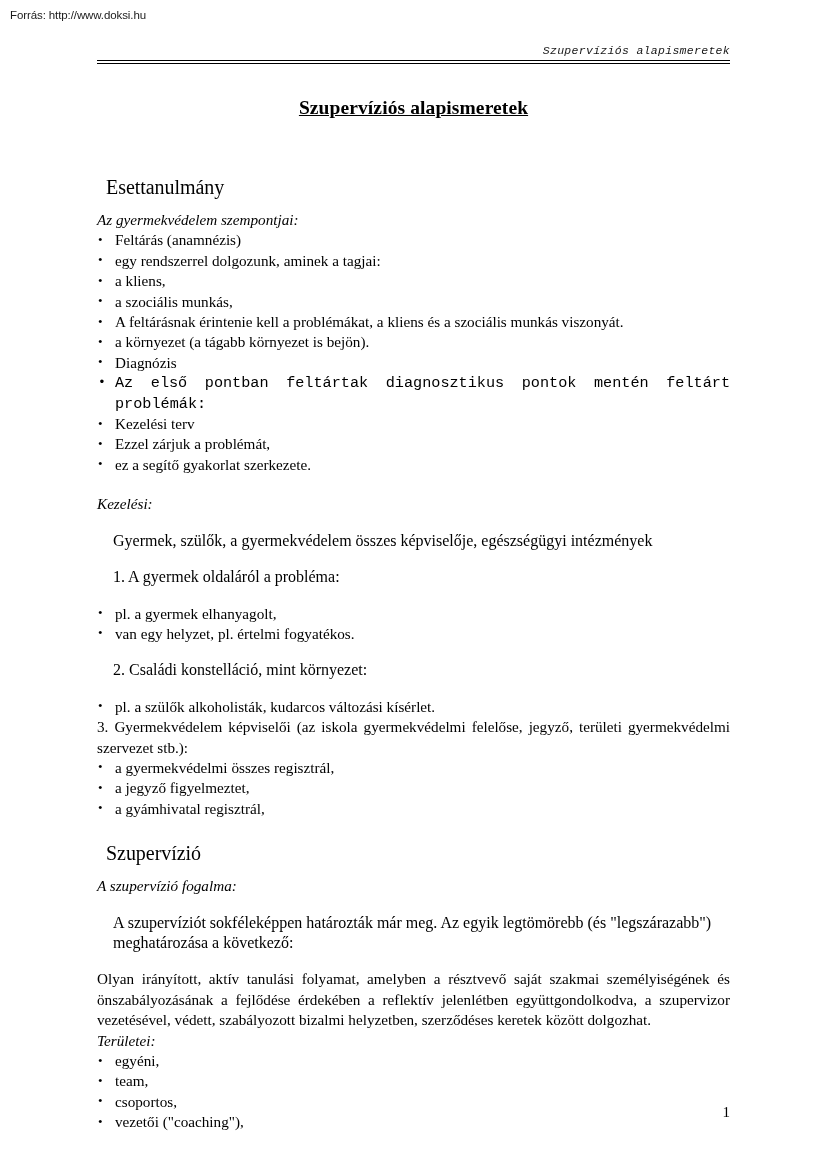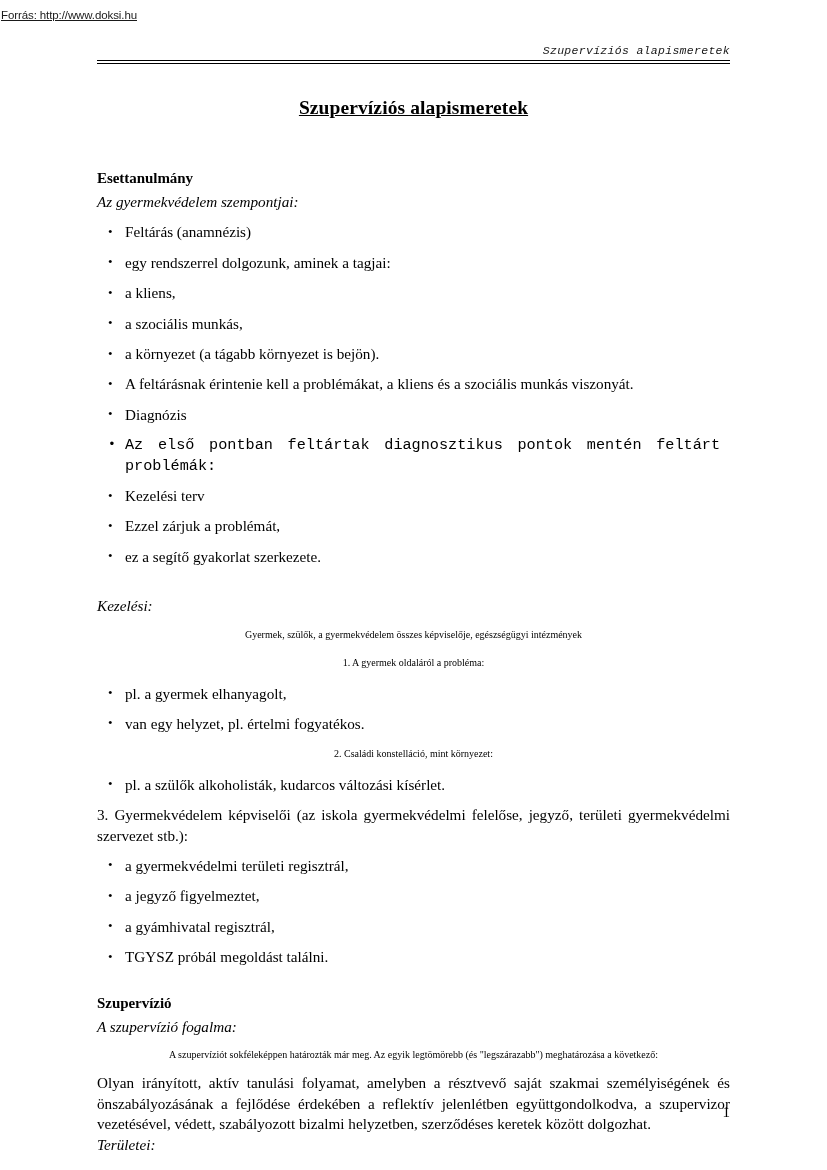--- a/index.html
+++ b/index.html
@@ -16,29 +16,28 @@
     width: 827px;
     height: 1170px;
     background: #ffffff;
     overflow: hidden;
     box-sizing: border-box;
   }
 
   
   .source-watermark {
     position: absolute;
-    left: 1px;
+    left: 10px;
     top: 9px;
     font-family: "Liberation Sans", "DejaVu Sans", sans-serif;
     font-size: 11.5px;
     line-height: 13px;
     color: #1a1a1a;
     letter-spacing: -0.1px;
     white-space: nowrap;
-    text-decoration: underline;
   }
 
   
   .running-header {
     position: absolute;
     left: 97px;
     top: 44px;
     width: 633px;
   }
   .running-header-text {
@@ -74,42 +73,41 @@
     font-weight: bold;
     font-size: 19.5px;
     line-height: 26px;
     text-decoration: underline;
     margin: 0 0 0 0;
     padding-top: 3px;
     letter-spacing: 0.1px;
   }
 
   .section-heading {
-    font-weight: bold;
-    font-size: 15px;
+    font-weight: normal;
+    font-size: 20px;
     line-height: 20px;
-    margin: 0;
+    margin: 9px;
     padding: 0;
     letter-spacing: -0.05px;
   }
 
   .italic-lead {
     font-style: italic;
     font-size: 15.2px;
     line-height: 20.4px;
     margin: 0;
     padding: 0;
   }
 
   p.plain {
-    margin: 8px;
-    padding: 0;
-    font-size: 10px;
-    line-height: 20.4px;
-    text-align: center;
+    margin: 16px;
+    padding: 0;
+    font-size: 16px;
+    line-height: 20.4px;
   }
   p.justified {
     margin: 0;
     padding: 0;
     font-size: 15.2px;
     line-height: 20.4px;
     text-align: justify;
     text-justify: inter-word;
   }
 
@@ -119,21 +117,21 @@
   .gap-small  { height: 4px; }
 
   
   ul.bul {
     list-style: none;
     margin: 0;
     padding: 0;
   }
   ul.bul > li {
     position: relative;
-    margin: 10px;
+    margin: 0;
     padding: 0 0 0 18px;
     font-size: 15.2px;
     line-height: 20.4px;
     text-align: justify;
   }
   ul.bul > li::before {
     content: "\2022";
     position: absolute;
     left: 1px;
     top: -0.5px;
@@ -180,22 +178,22 @@
 
     <div class="italic-lead">Az gyermekvédelem szempontjai:</div>
 
     <ul class="bul lvl1">
       <li>Feltárás (anamnézis)</li>
     </ul>
     <ul class="bul lvl2">
       <li>egy rendszerrel dolgozunk, aminek a tagjai:</li>
       <li>a kliens,</li>
       <li>a szociális munkás,</li>
+      <li>A feltárásnak érintenie kell a problémákat, a kliens és a szociális munkás viszonyát.</li>
       <li>a környezet (a tágabb környezet is bejön).</li>
-      <li>A feltárásnak érintenie kell a problémákat, a kliens és a szociális munkás viszonyát.</li>
     </ul>
     <ul class="bul lvl1">
       <li>Diagnózis</li>
     </ul>
     <ul class="bul lvl3">
       <li>Az első pontban feltártak diagnosztikus pontok mentén feltárt problémák:</li>
     </ul>
     <ul class="bul lvl1">
       <li>Kezelési terv</li>
     </ul>
@@ -216,24 +214,23 @@
     <ul class="bul lvl4">
       <li>pl. a gyermek elhanyagolt,</li>
       <li>van egy helyzet, pl. értelmi fogyatékos.</li>
     </ul>
     <p class="plain">2. Családi konstelláció, mint környezet:</p>
     <ul class="bul lvl4">
       <li>pl. a szülők alkoholisták, kudarcos változási kísérlet.</li>
     </ul>
     <p class="justified">3. Gyermekvédelem képviselői (az iskola gyermekvédelmi felelőse, jegyző, területi gyermekvédelmi szervezet stb.):</p>
     <ul class="bul lvl4">
-      <li>a gyermekvédelmi területi regisztrál,</li>
+      <li>a gyermekvédelmi összes regisztrál,</li>
       <li>a jegyző figyelmeztet,</li>
       <li>a gyámhivatal regisztrál,</li>
-      <li>TGYSZ próbál megoldást találni.</li>
     </ul>
 
     <div class="gap-sec"></div>
 
     <div class="section-heading">Szupervízió</div>
 
     <div class="gap-small"></div>
 
     <div class="italic-lead">A szupervízió fogalma:</div>
 

